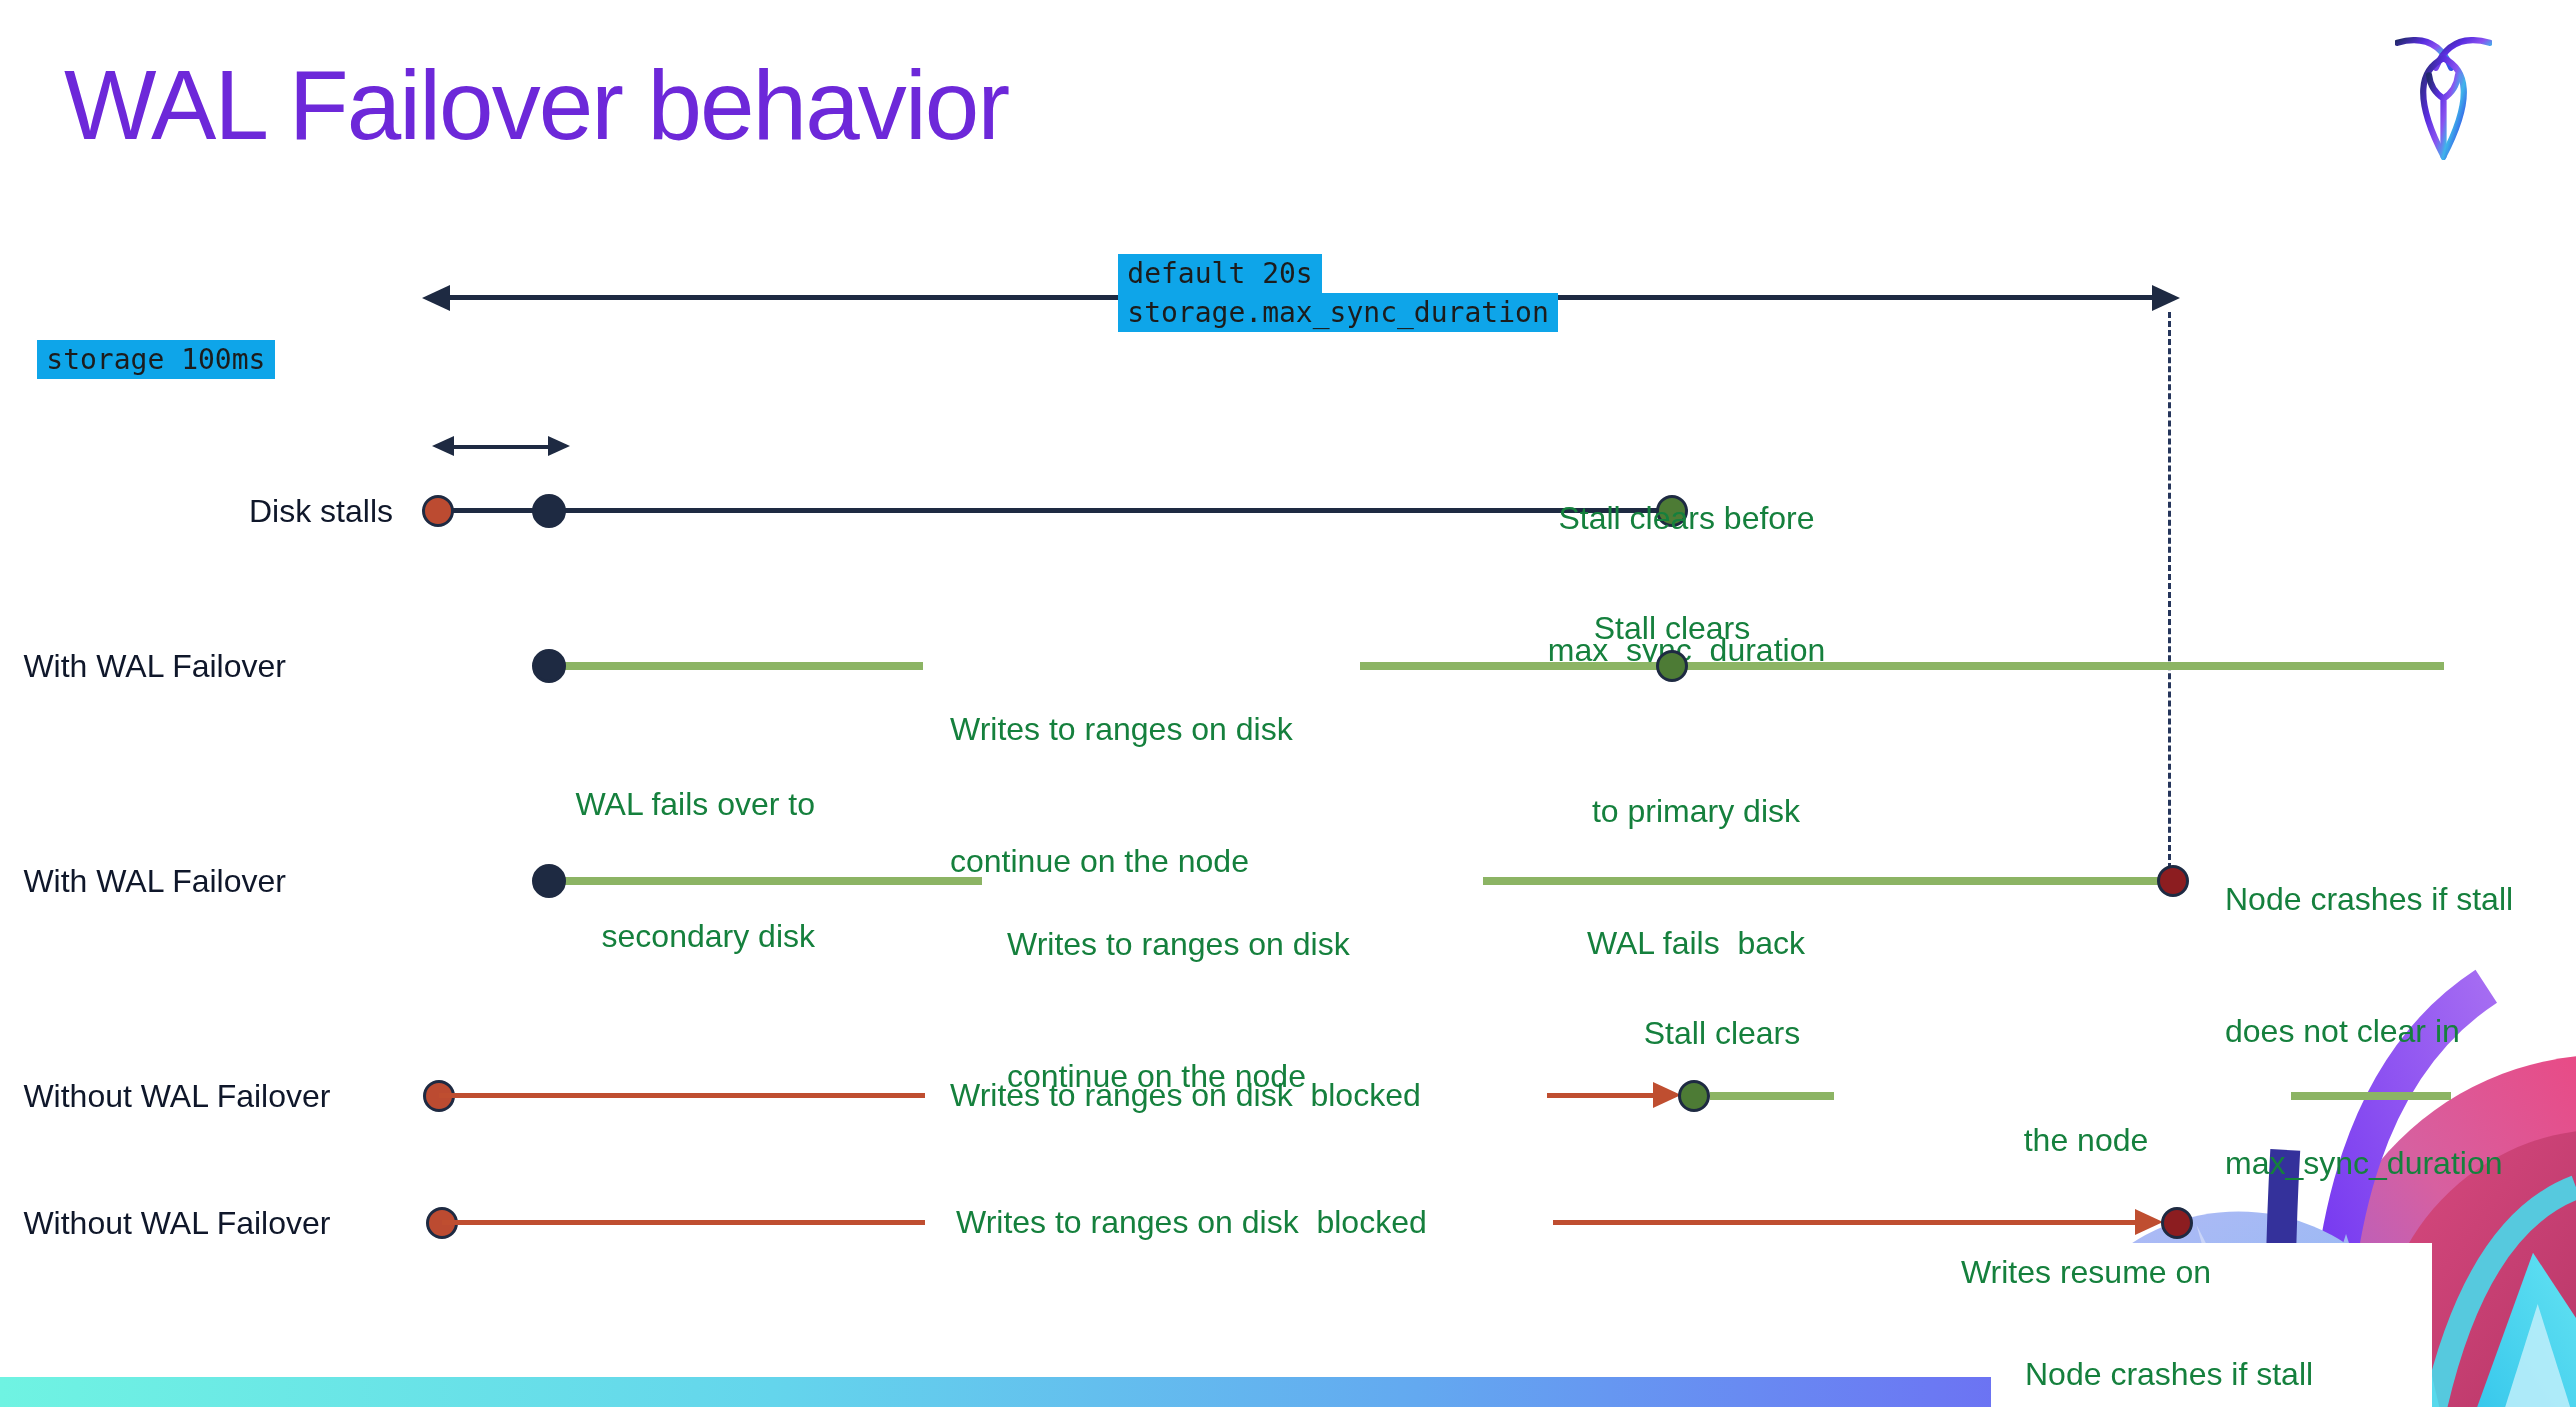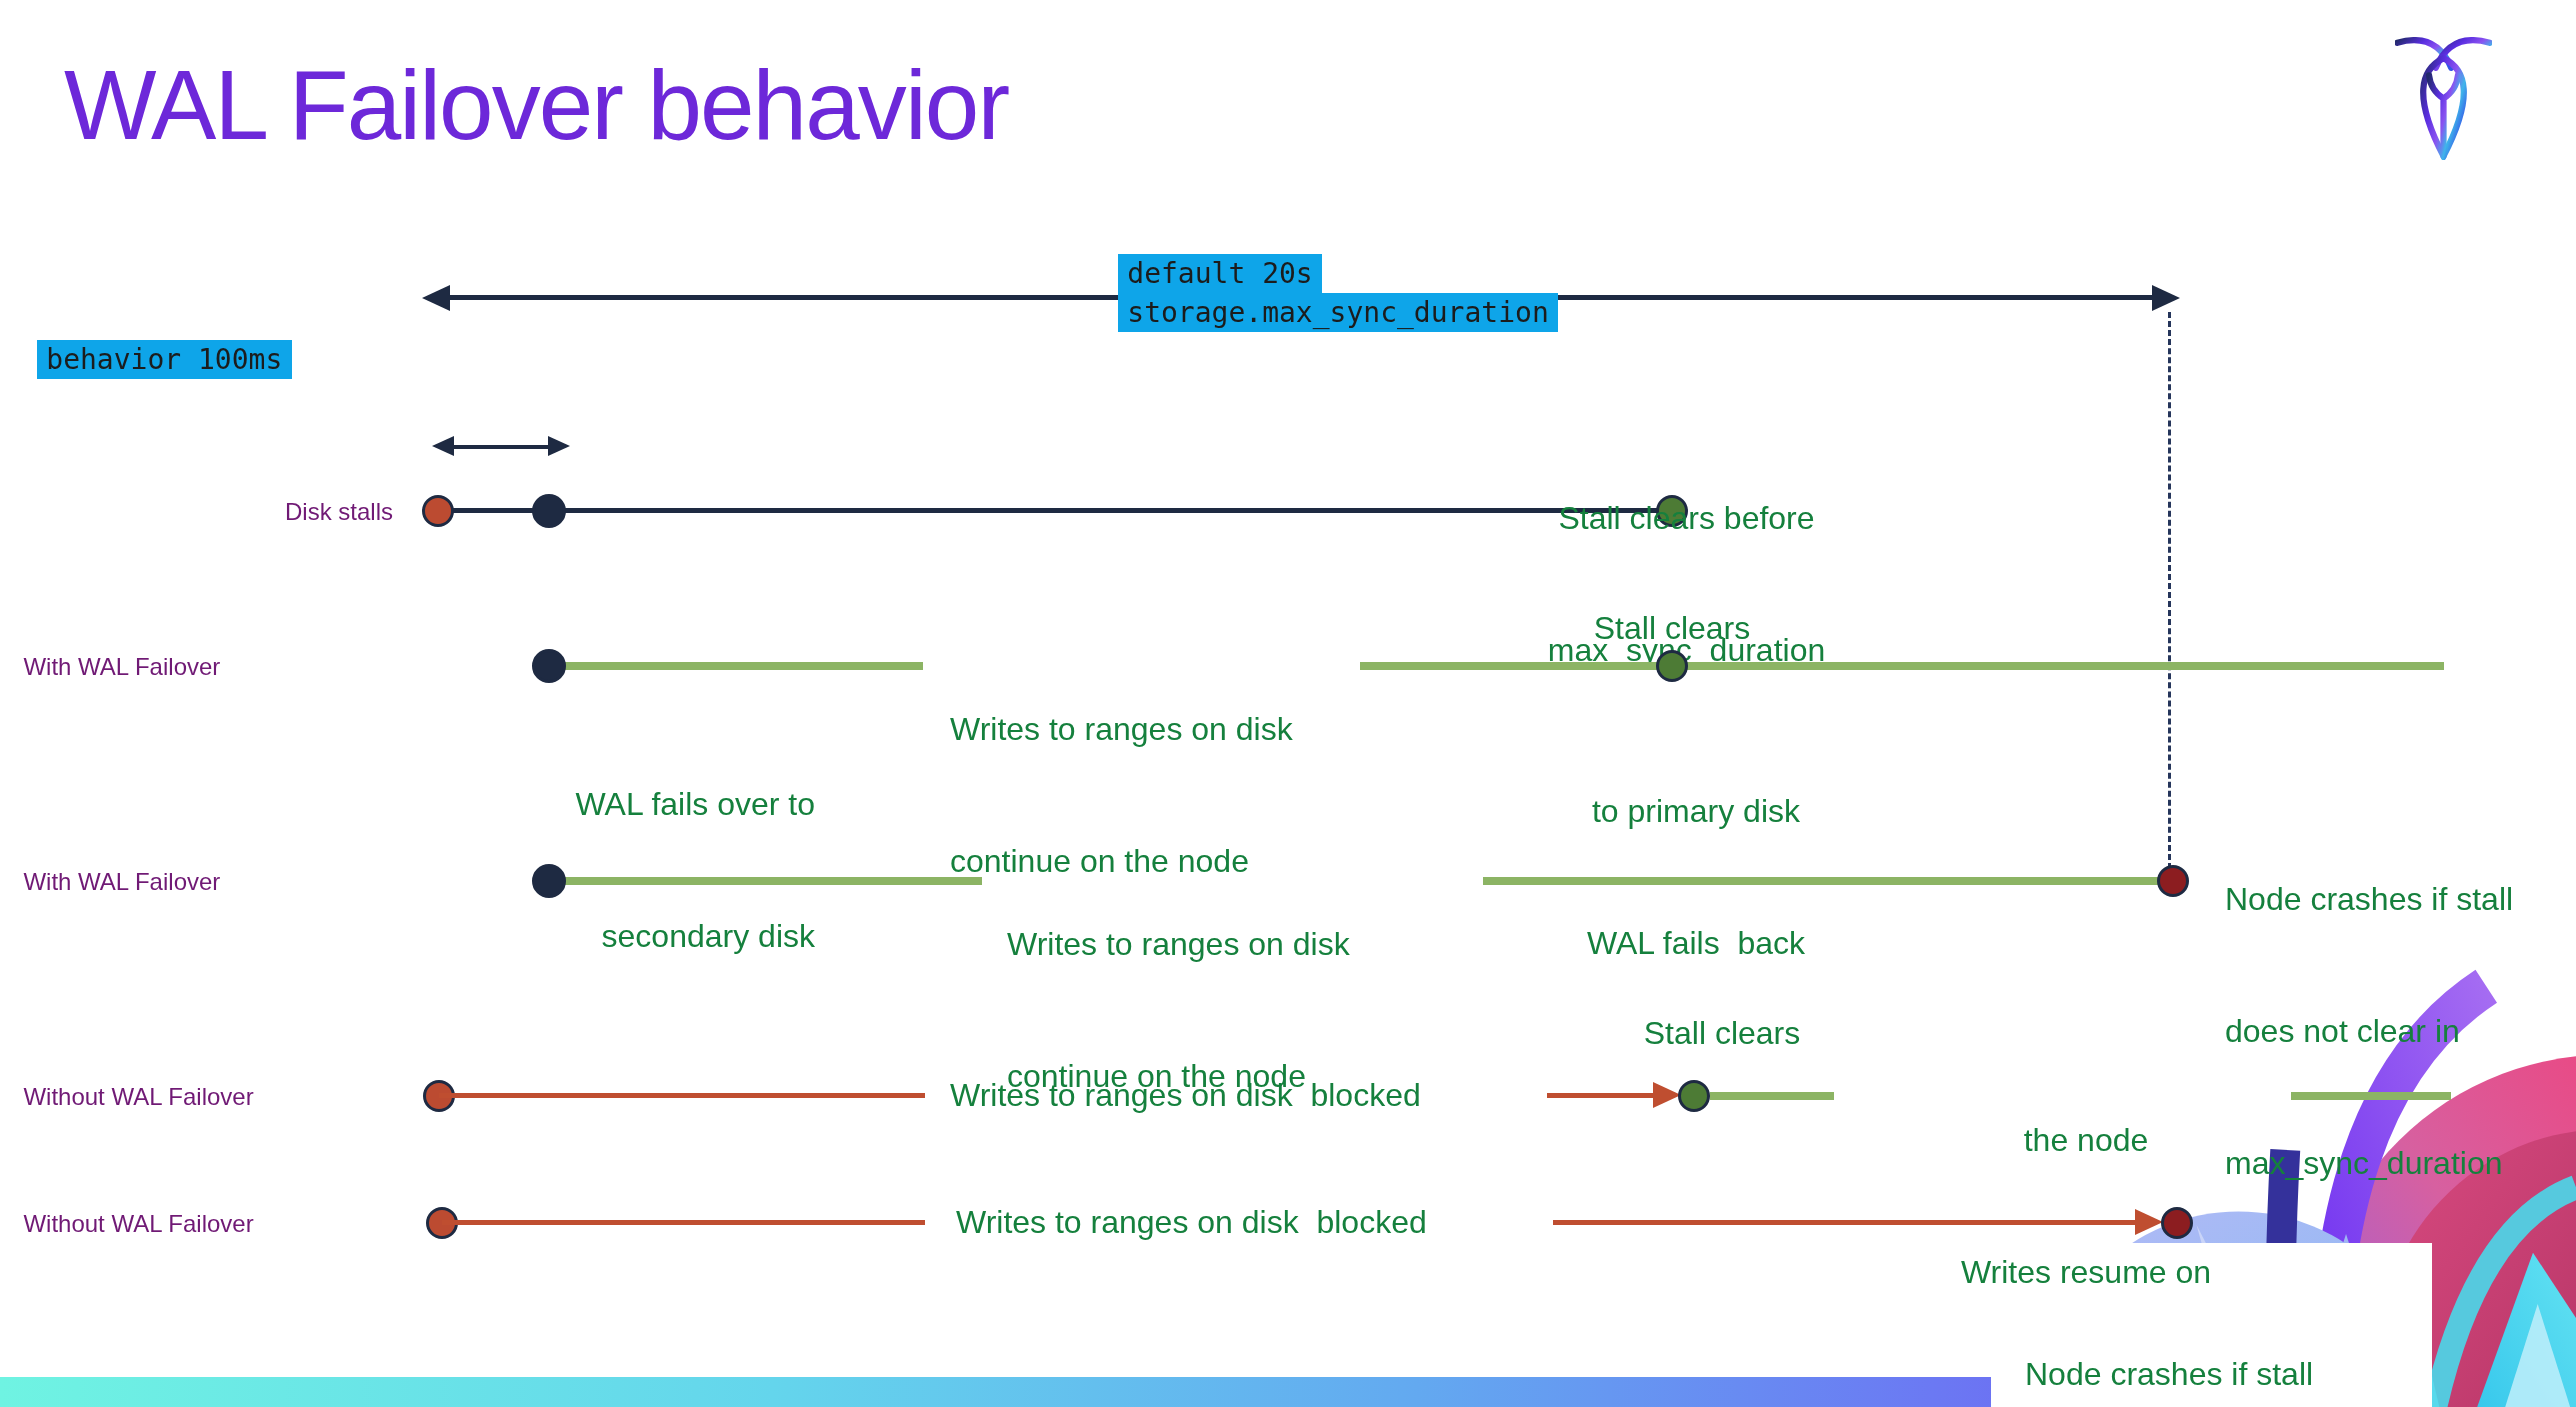--- a/index.html
+++ b/index.html
@@ -1,20 +1,20 @@
 <!DOCTYPE html>
 <html style="font-size:15px"><head>
 <meta charset="utf-8">
 <style>
   html,body{margin:0;padding:0;background:#ffffff;}
   #slide{position:relative;width:2576px;height:1408px;background:#ffffff;overflow:hidden;
          font-family:"Liberation Sans",sans-serif;}
   .abs{position:absolute;z-index:5;}
   .title{font-size:98px;font-weight:400;letter-spacing:-1.9px;color:#6d28d9;line-height:112px;}
-  .rowlabel{font-size:24px;color:#701a75;line-height:43px;white-space:pre;}
+  .rowlabel{font-size:32px;color:#0f172a;line-height:43px;white-space:pre;}
   .ann{font-size:32px;color:#15803d;line-height:44px;white-space:pre;}
   .center{text-align:center;}
   .right{text-align:right;}
   .mono{position:absolute;z-index:6;font-family:"DejaVu Sans Mono","Liberation Mono",monospace;
         font-size:28px;line-height:39px;background:#0ea5e9;color:#1c1c1c;padding:0 9.3px;white-space:pre;}
   .hline{position:absolute;height:4.7px;background:#1E2A42;z-index:5;}
   .hline.greenln{background:#8CB464;height:7.5px;}
   .hline.redln{background:#BF4E30;}
   .dot{position:absolute;width:32px;height:32px;border-radius:50%;box-sizing:border-box;
        border:3.7px solid #1E2A42;z-index:5;}
@@ -107,21 +107,21 @@
     <polygon points="92,526 100,452 158,480 168,526" fill="#44cfe9"></polygon>
     <polygon points="100,470 140,430 160,480" fill="#7fe3f2" opacity="0.8"></polygon>
   </svg>
 
   <div class="hline" style="left:439px;top:295px;width:1720px;"></div>
   <div class="tri tri-l" style="left:422px;top:285px;"></div>
   <div class="tri tri-r" style="left:2152px;top:285px;"></div>
   <div class="mono" style="left:1118px;top:254px;">default 20s</div>
   <div class="mono" style="left:1118px;top:293px;">storage.max_sync_duration</div>
 
-  <div class="mono" style="left:37px;top:340px;">behavior 100ms</div>
+  <div class="mono" style="left:37px;top:340px;">storage 100ms</div>
   <div class="hline" style="left:451px;top:445px;width:99px;height:3.7px;"></div>
   <div class="tri tri-l-sm" style="left:432px;top:436px;"></div>
   <div class="tri tri-r-sm" style="left:548px;top:436px;"></div>
 
   <div class="dash" style="left:2168px;top:312px;height:557px;"></div>
 
   <div class="abs rowlabel right" style="left:0px;top:490px;width:393px;">Disk stalls</div>
   <div class="hline" style="left:437px;top:508px;width:1235px;"></div>
   <div class="dot dot-red" style="left:422px;top:495px;"></div>
   <div class="dot dot-navy" style="left:532px;top:494px;"></div>

